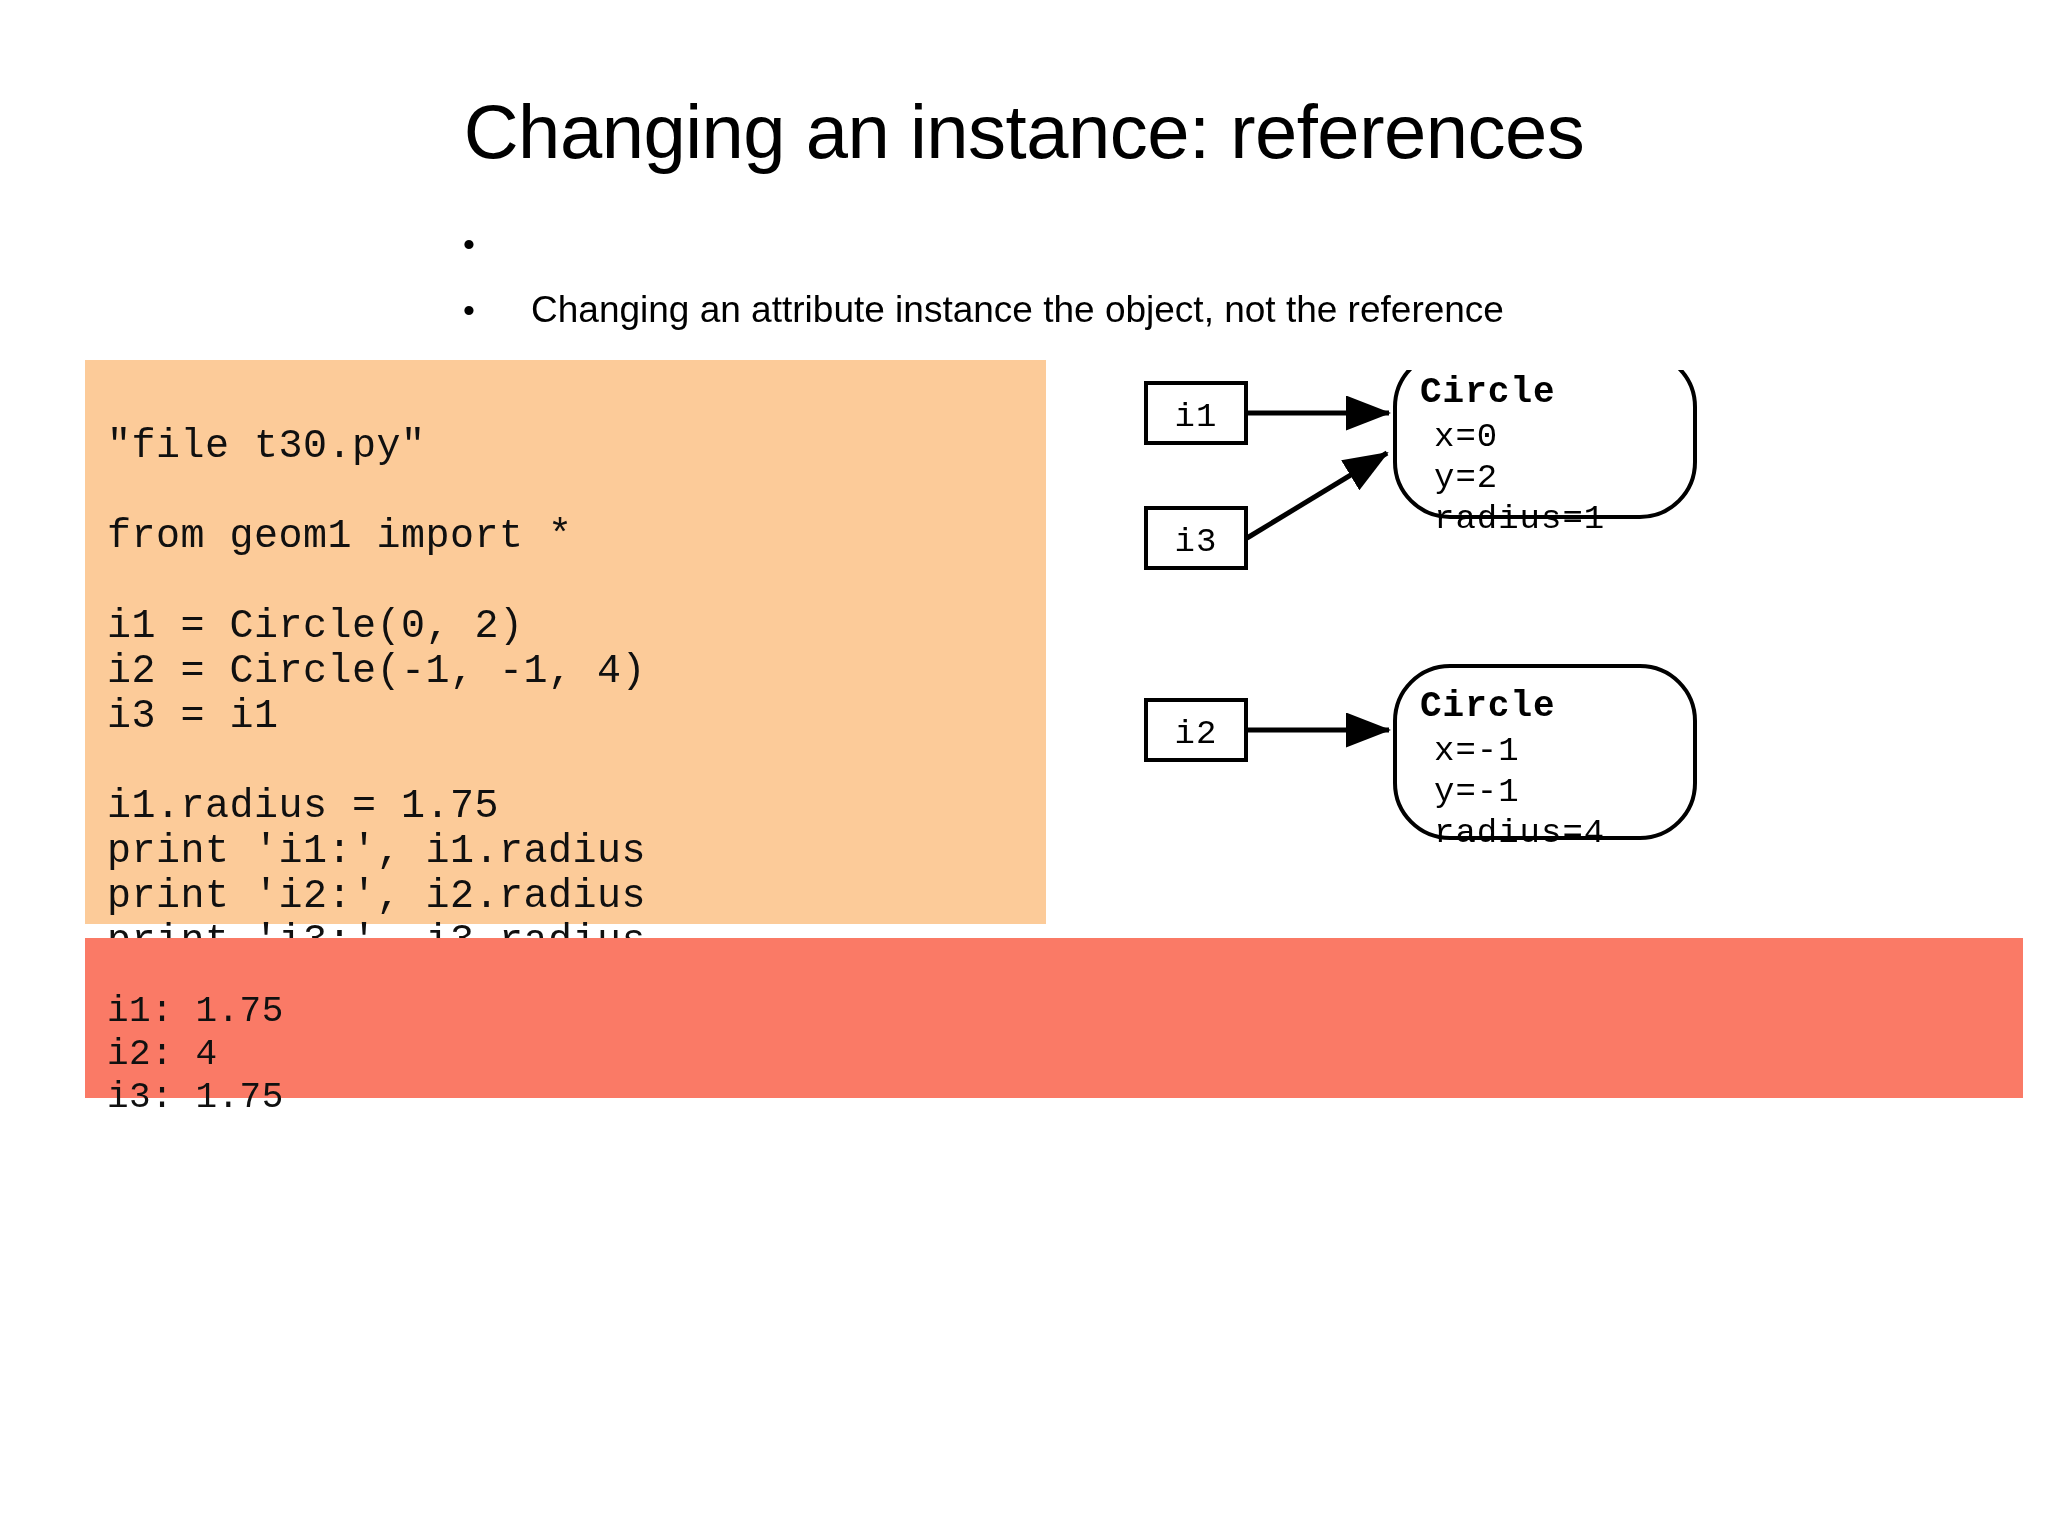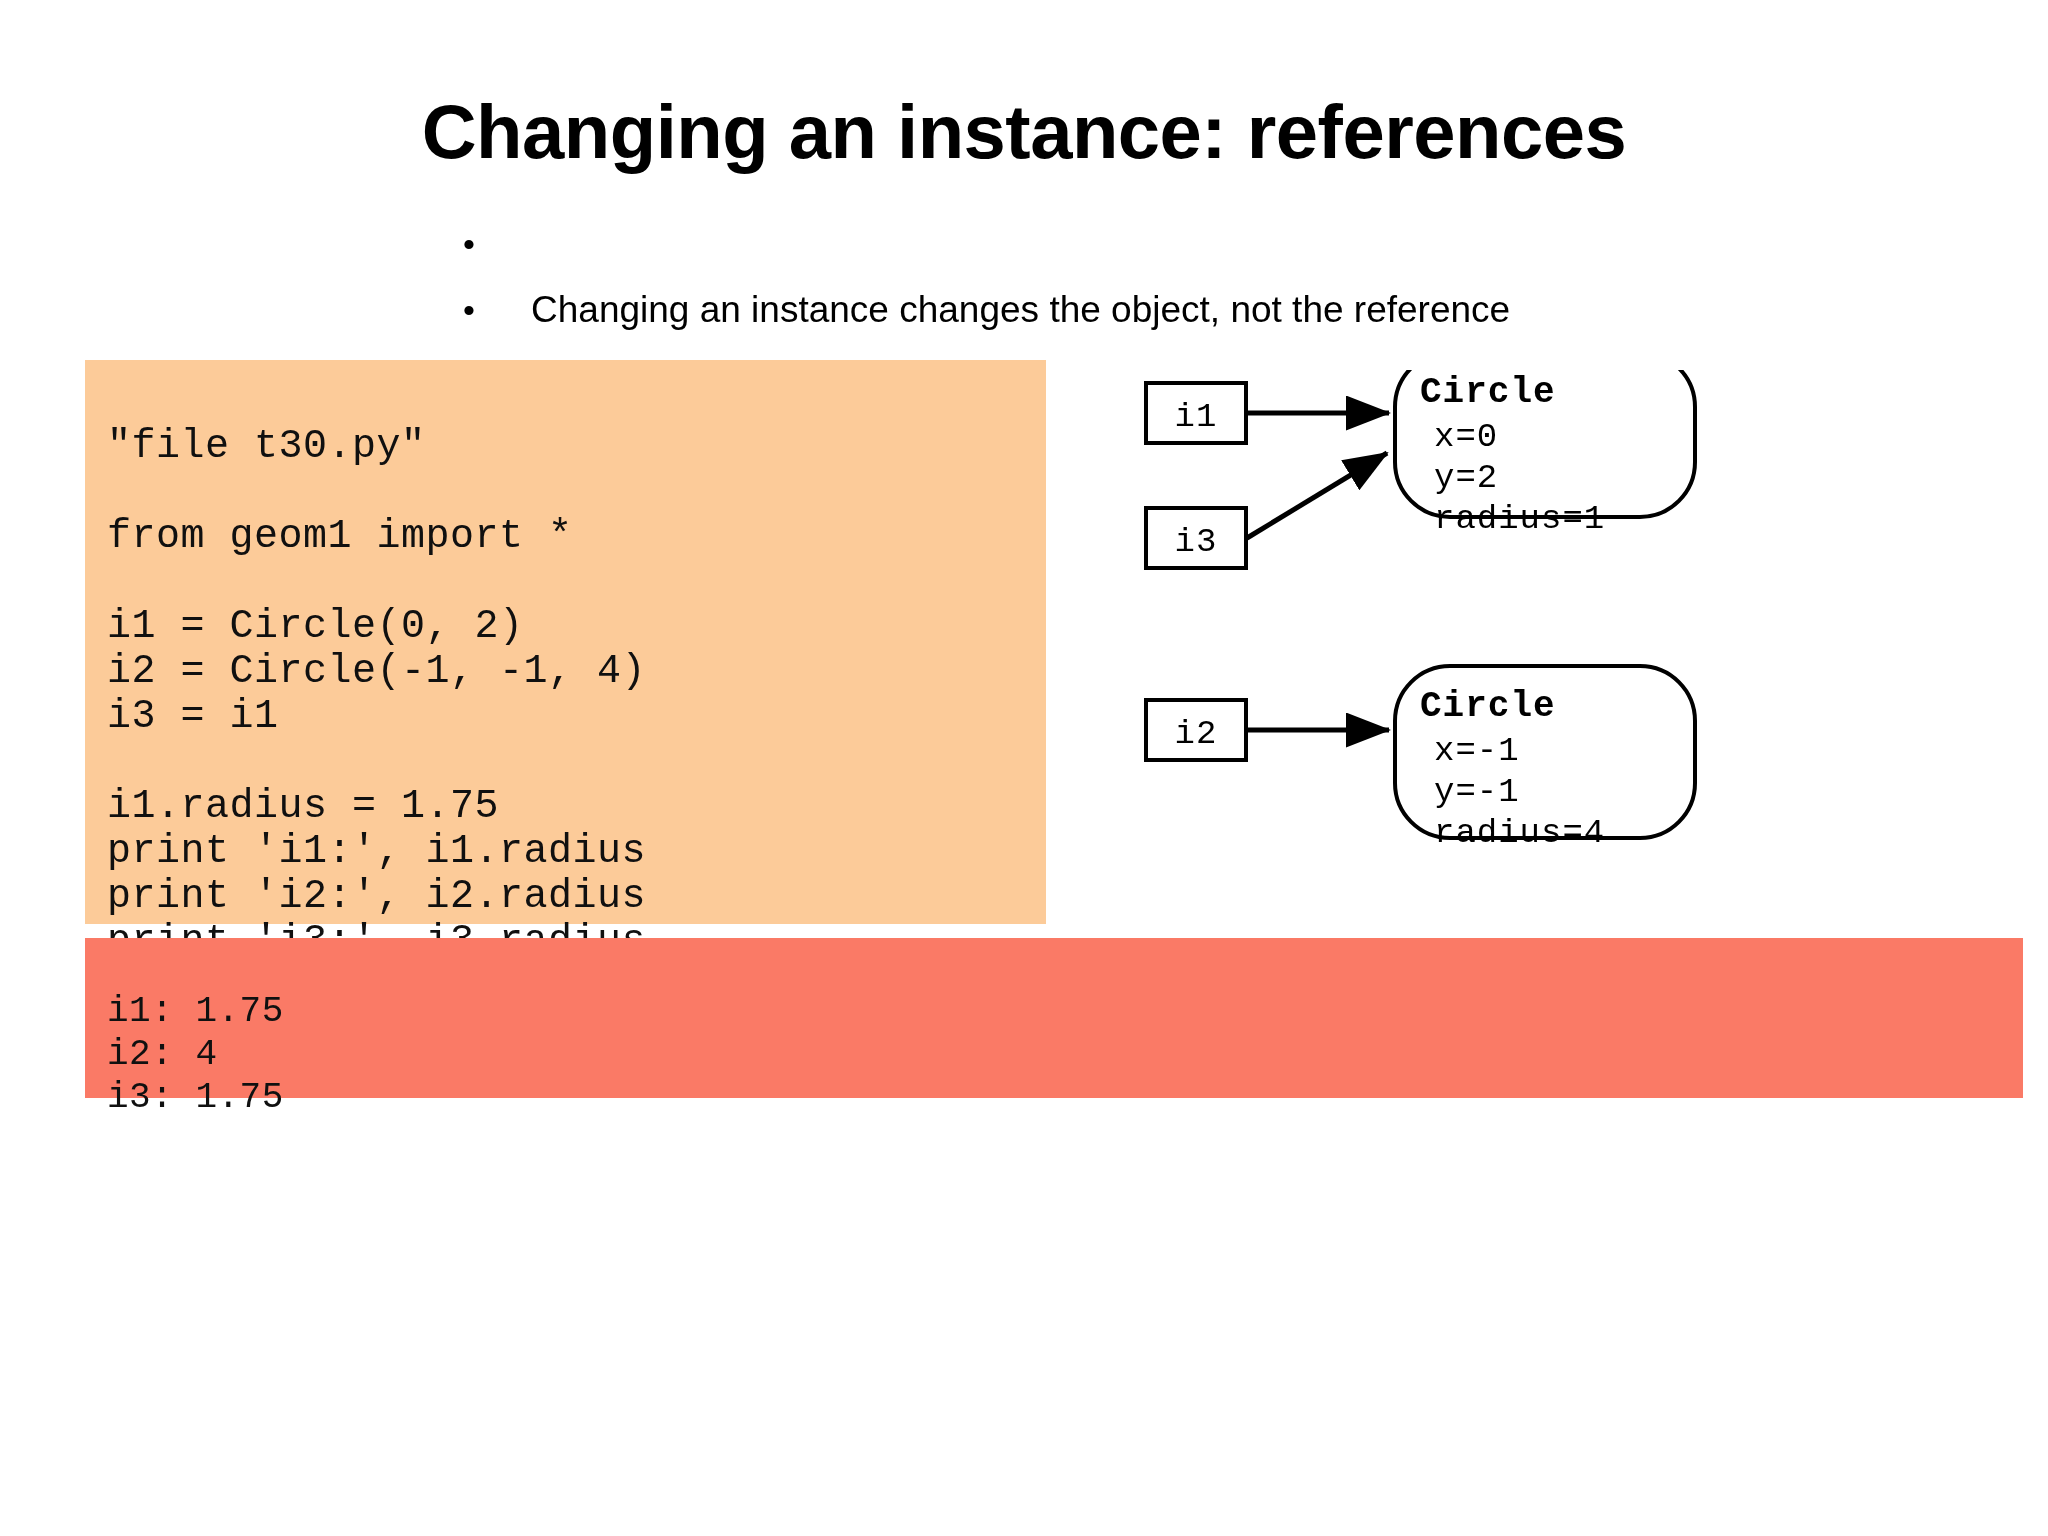--- a/index.html
+++ b/index.html
@@ -26,21 +26,21 @@
   
   .slide-title {
     position: absolute;
     left: 0;
     top: 88px;
     width: 2048px;
     text-align: center;
     font-family: "Liberation Sans", sans-serif;
     font-size: 76px;
     line-height: 88px;
-    font-weight: 700;
+    font-weight: 400;
     color: #000000;
     letter-spacing: -0.5px;
     white-space: nowrap;
   }
 
   
   .bullet-list {
     position: absolute;
     left: 455px;
     top: 222px;
@@ -146,21 +146,21 @@
 <div class="slide">
 
   <div class="slide-title">Changing an instance: references</div>
 
   <div class="bullet-list">
     <div class="bullet-row">
       <span class="bullet-dot">•</span>
     </div>
     <div class="bullet-row">
       <span class="bullet-dot">•</span>
-      <span class="bullet-text">Changing an instance changes the object, not the reference</span>
+      <span class="bullet-text">Changing an attribute instance the object, not the reference</span>
     </div>
   </div>
 
   <div class="code-block">
     <pre class="code-text">"file t30.py"
 
 from geom1 import *
 
 i1 = Circle(0, 2)
 i2 = Circle(-1, -1, 4)

